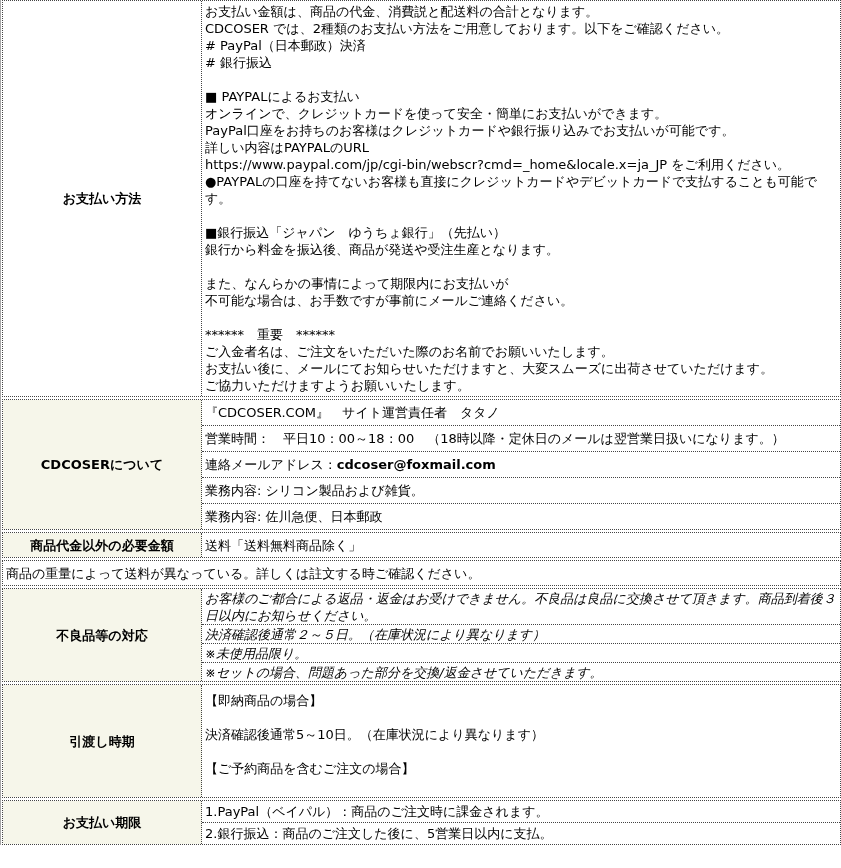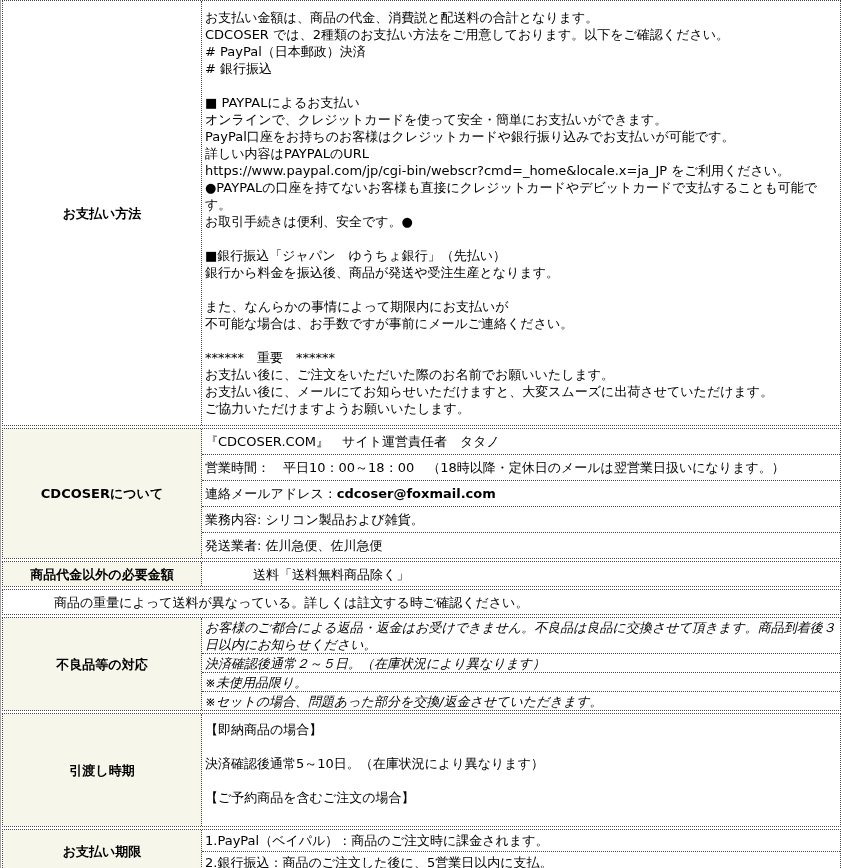--- a/index.html
+++ b/index.html
@@ -56,24 +56,24 @@
   }
   .subcell:first-child { border-top: none; }
   .line {
     line-height: 17px;
     min-height: 17px;
     white-space: normal;
     word-break: break-all;
   }
   .bold { font-weight: bold; }
   
-  .row-payment-method .subcell { padding: 8px 3px; }
+  .row-payment-method .subcell { padding: 2px 3px; }
   .row-about-cdcoser .subcell { padding: 4px 3px; }
   .row-extra-charges .subcell,
-  .row-shipping-note .subcell { padding: 4px 3px 3px; margin-left: 48px; }
+  .row-shipping-note .subcell { padding: 4px 3px 3px; }
   .row-defective-items .subcell { padding: 1px 3px 0; font-style: italic; }
   .row-delivery-time .subcell { padding: 7px 3px 3px; }
   .row-payment-deadline .subcell { padding: 2px 3px; }
 </style>
 </head>
 <body>
 
 <div class="page">
     <div class="row row-payment-method">
       <div class="label-cell">お支払い方法</div>
@@ -83,30 +83,29 @@
           <div class="line">CDCOSER では、2種類のお支払い方法をご用意しております。以下をご確認ください。</div>
           <div class="line"># PayPal（日本郵政）決済</div>
           <div class="line"># 銀行振込</div>
           <div class="line"></div>
           <div class="line">■ PAYPALによるお支払い</div>
           <div class="line">オンラインで、クレジットカードを使って安全・簡単にお支払いができます。</div>
           <div class="line">PayPal口座をお持ちのお客様はクレジットカードや銀行振り込みでお支払いが可能です。</div>
           <div class="line">詳しい内容はPAYPALのURL</div>
           <div class="line">https://www.paypal.com/jp/cgi-bin/webscr?cmd=_home&amp;locale.x=ja_JP をご利用ください。</div>
           <div class="line">●PAYPALの口座を持てないお客様も直接にクレジットカードやデビットカードで支払することも可能です。</div>
-          <div class="line">お取引手続きは便利、安全です。●</div>
           <div class="line"></div>
           <div class="line">■銀行振込「ジャパン　ゆうちょ銀行」（先払い）</div>
           <div class="line">銀行から料金を振込後、商品が発送や受注生産となります。</div>
           <div class="line"></div>
           <div class="line">また、なんらかの事情によって期限内にお支払いが</div>
           <div class="line">不可能な場合は、お手数ですが事前にメールご連絡ください。</div>
           <div class="line"></div>
           <div class="line">******　重要　******</div>
-          <div class="line">お支払い後に、ご注文をいただいた際のお名前でお願いいたします。</div>
+          <div class="line">ご入金者名は、ご注文をいただいた際のお名前でお願いいたします。</div>
           <div class="line">お支払い後に、メールにてお知らせいただけますと、大変スムーズに出荷させていただけます。</div>
           <div class="line">ご協力いただけますようお願いいたします。</div>
         </div>
       </div>
     </div>
     <div class="row row-about-cdcoser">
       <div class="label-cell">CDCOSERについて</div>
       <div class="content-cell">
         <div class="subcell">
           <div class="line">『CDCOSER.COM』　サイト運営責任者　タタノ</div>
@@ -114,21 +113,21 @@
         <div class="subcell">
           <div class="line">営業時間：　平日10：00～18：00　（18時以降・定休日のメールは翌営業日扱いになります。）</div>
         </div>
         <div class="subcell">
           <div class="line"><span>連絡メールアドレス：</span><span class="bold">cdcoser@foxmail.com</span></div>
         </div>
         <div class="subcell">
           <div class="line">業務内容: シリコン製品および雑貨。</div>
         </div>
         <div class="subcell">
-          <div class="line">発送業者: 佐川急便、佐川急便</div>
+          <div class="line">業務内容: 佐川急便、日本郵政</div>
         </div>
       </div>
     </div>
     <div class="row row-extra-charges">
       <div class="label-cell">商品代金以外の必要金額</div>
       <div class="content-cell">
         <div class="subcell">
           <div class="line">送料「送料無料商品除く」</div>
         </div>
       </div>

